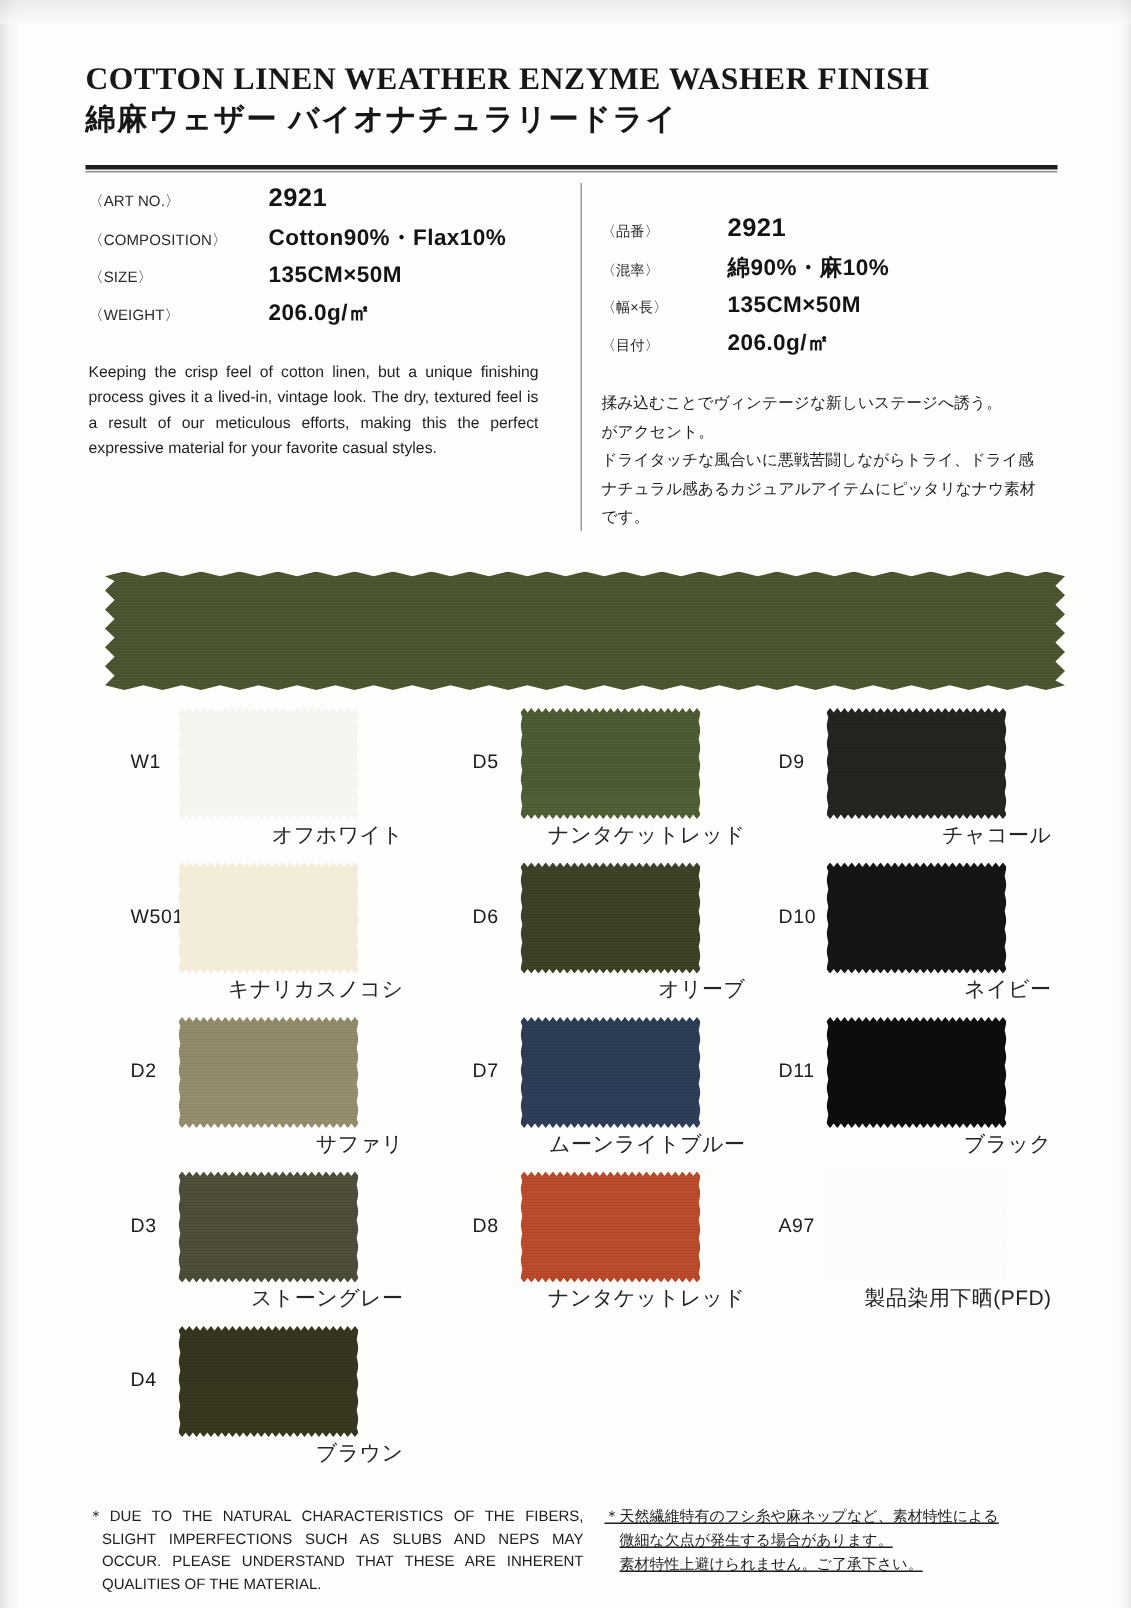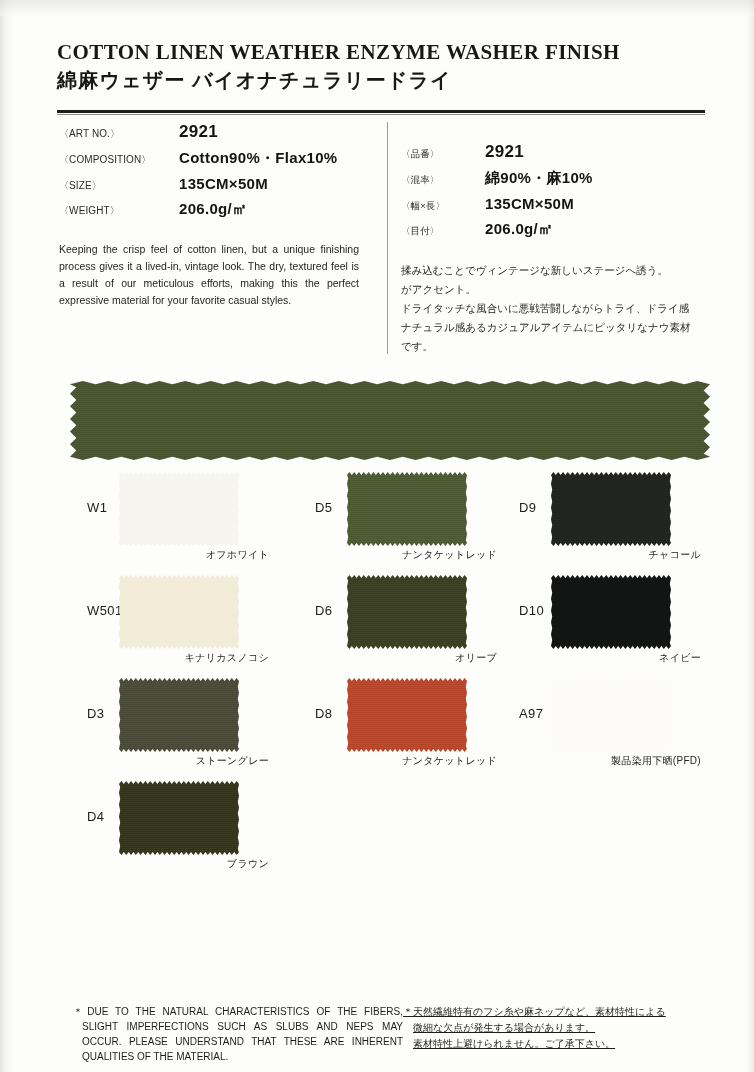--- a/index.html
+++ b/index.html
@@ -117,29 +117,29 @@
   .cell.c2{left:432px;}
   .code{
     position:absolute;left:30px;top:36px;
     font-size:13px;color:#1c1c1c;letter-spacing:.4px;
   }
   .chip{
     position:absolute;left:62px;top:8px;width:120px;height:74px;
   }
   .cname{
     position:absolute;left:62px;top:84px;width:150px;
-    font-size:10px;color:#242424;letter-spacing:.3px;
+    font-size:14px;color:#242424;letter-spacing:.3px;
     text-align:right;white-space:nowrap;
   }
   .chip.pale::after{opacity:.35;}
 
   
   .footer{position:absolute;left:57px;top:1004px;width:652px;}
   .foot-col{position:absolute;top:0;}
-  .foot-col.left{left:16px;width:330px;}
+  .foot-col.left{left:2px;width:330px;}
   .foot-col.right{left:346px;width:306px;}
   .foot-en{
     font-size:10px;line-height:15px;color:#1d1d1d;
     text-align:justify;text-justify:inter-word;
     text-indent:-9px;padding-left:9px;
   }
   .foot-jp{
     font-size:10px;line-height:16px;color:#1d1d1d;
     text-indent:-10px;padding-left:10px;text-decoration:underline;
   }
@@ -251,20 +251,37 @@
           <div class="cname">オリーブ</div>
         </div>
         <div class="cell c2">
           <div class="code">D10</div>
           <div class="sw chip" style="background: rgb(18, 21, 19);"></div>
           <div class="cname">ネイビー</div>
         </div>
       </div>
       <div class="grid-row">
         <div class="cell c0">
+          <div class="code">D2</div>
+          <div class="sw chip" style="background: rgb(145, 138, 106);"></div>
+          <div class="cname">サファリ</div>
+        </div>
+        <div class="cell c1">
+          <div class="code">D7</div>
+          <div class="sw chip" style="background: rgb(43, 60, 85);"></div>
+          <div class="cname">ムーンライトブルー</div>
+        </div>
+        <div class="cell c2">
+          <div class="code">D11</div>
+          <div class="sw chip" style="background: rgb(13, 13, 13);"></div>
+          <div class="cname">ブラック</div>
+        </div>
+      </div>
+      <div class="grid-row">
+        <div class="cell c0">
           <div class="code">D3</div>
           <div class="sw chip" style="background: rgb(75, 75, 57);"></div>
           <div class="cname">ストーングレー</div>
         </div>
         <div class="cell c1">
           <div class="code">D8</div>
           <div class="sw chip" style="background: rgb(184, 72, 42);"></div>
           <div class="cname">ナンタケットレッド</div>
         </div>
         <div class="cell c2">

